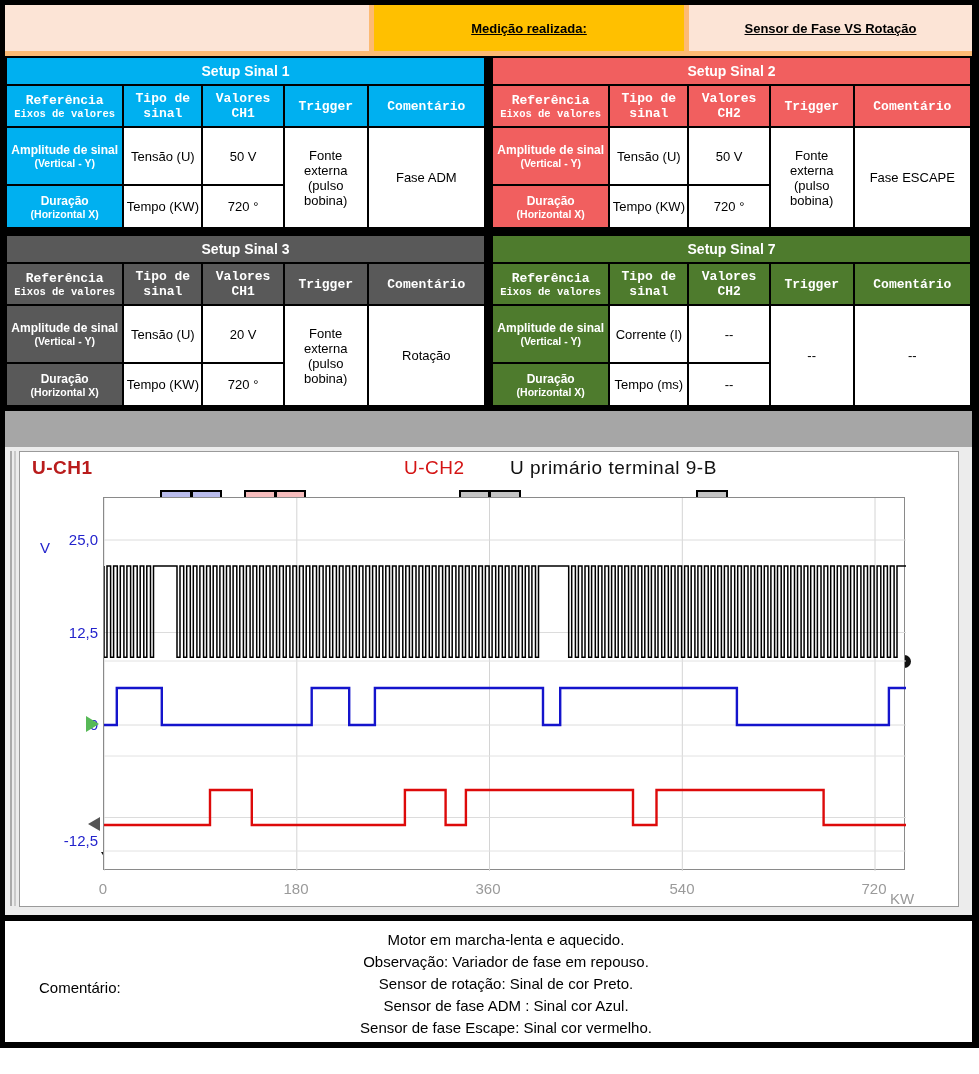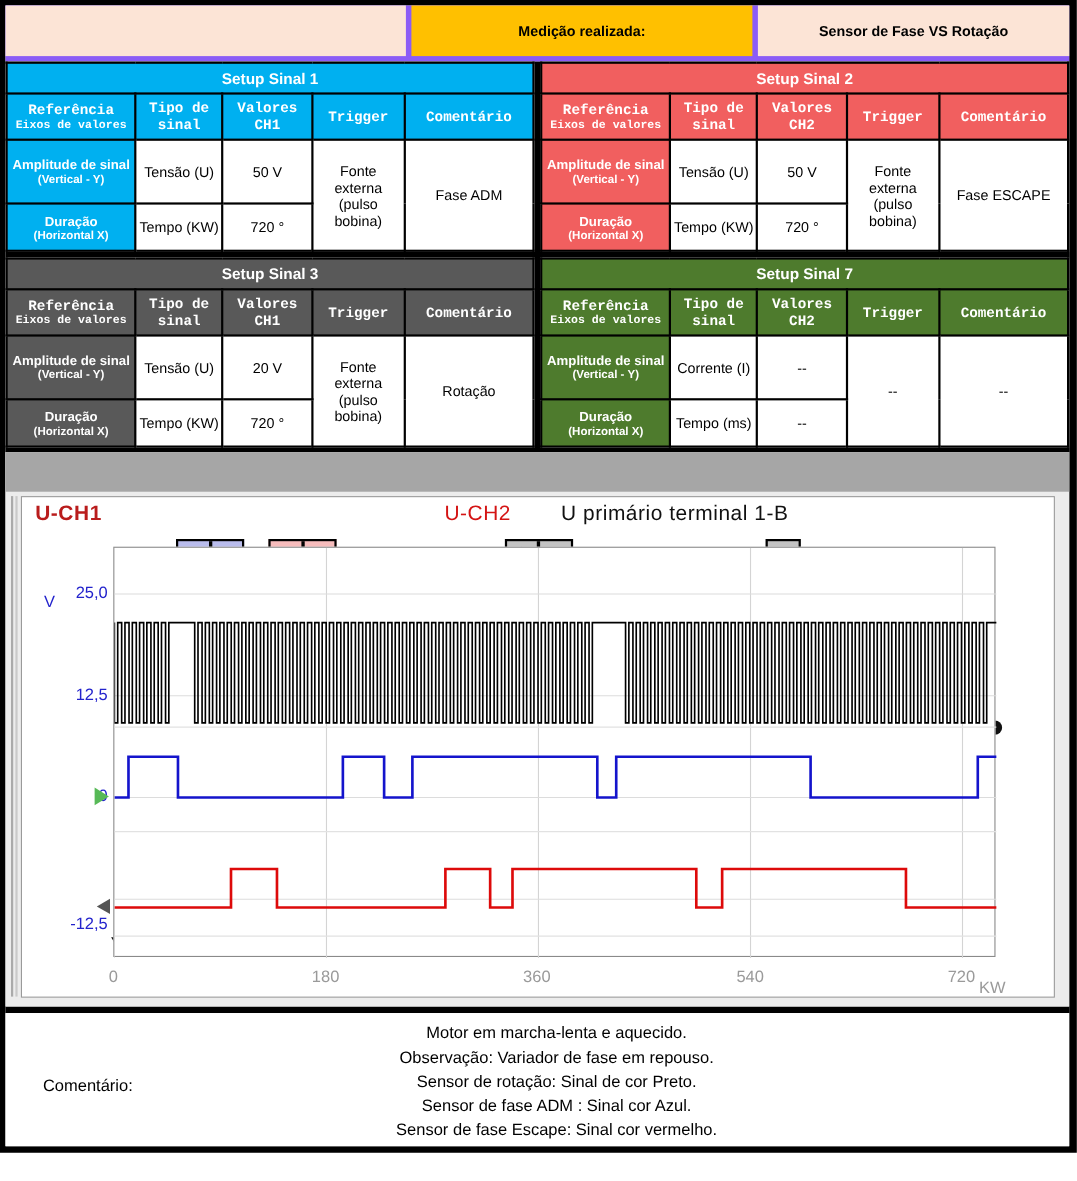--- a/index.html
+++ b/index.html
@@ -1,20 +1,20 @@
 <!DOCTYPE html>
 <html><head>
 <meta charset="utf-8">
 <style>
   * { margin:0; padding:0; box-sizing:border-box; }
   body { width:979px; height:1074px; background:#ffffff; font-family:"Liberation Sans", sans-serif; position:relative; }
   .page { width:979px; height:1048px; border:5px solid #000; border-right:7px solid #000; border-bottom:6px solid #000; background:#fff; display:flex; flex-direction:column; }
 
   
-  .top-bar { display:grid; grid-template-columns:364px 310px 1fr; gap:5px; background:#8b5cf6; padding:0 0 5px 0; height:51px; }
+  .top-bar { display:grid; grid-template-columns:364px 310px 1fr; gap:5px; background:#fdba74; padding:0 0 5px 0; height:51px;text-decoration:underline; }
   .top-cell { display:flex; align-items:center; justify-content:center; font-size:13px; font-weight:bold; color:#000; }
 
   
   .tables-grid { display:grid; grid-template-columns:1fr 1fr; gap:5px; background:#000; padding:0 0 5px 0; height:355px; }
   .setup-table { border-collapse:collapse; width:100%; height:100%; table-layout:fixed; background:#fff; }
   .setup-table td, .setup-table th { border:2px solid #000; text-align:center; vertical-align:middle; padding:1px; }
   .setup-table .ttl { background:var(--accent); color:#fff; font-weight:bold; font-size:14px; height:28px; }
   .setup-table .hdr { background:var(--accent); color:#fff; font-weight:bold; font-size:13px; height:42px;font-family:Liberation Mono, monospace; }
   .setup-table .hdr .sub, .setup-table .refc .sub { display:block; font-size:10.5px; font-weight:bold; }
   .setup-table .refc { background:var(--accent); color:#fff; font-weight:bold; font-size:12px; }
@@ -214,21 +214,21 @@
   </div>
 
   <div class="scope-section">
     <div class="scope-band"></div>
     <div class="scope-chrome"></div>
     <div class="scope-chrome2"></div>
 
     <div class="scope-panel">
       <div class="scope-title t-ch1">U-CH1</div>
       <div class="scope-title t-ch2">U-CH2</div>
-      <div class="scope-title t-main">U primário terminal 1-B</div>
+      <div class="scope-title t-main">U primário terminal 9-B</div>
 
       <div class="tb-btn btn-blue">
         <div class="tb-half" style="width:28px">
           <svg width="22" height="20">
               <line x1="2" y1="6" x2="20" y2="6" stroke="#000" stroke-width="3"></line>
               <line x1="2" y1="14" x2="20" y2="14" stroke="#000" stroke-width="3"></line>
             </svg>
         </div>
         <div class="tb-div"></div>
         <div class="tb-half" style="flex:1">

